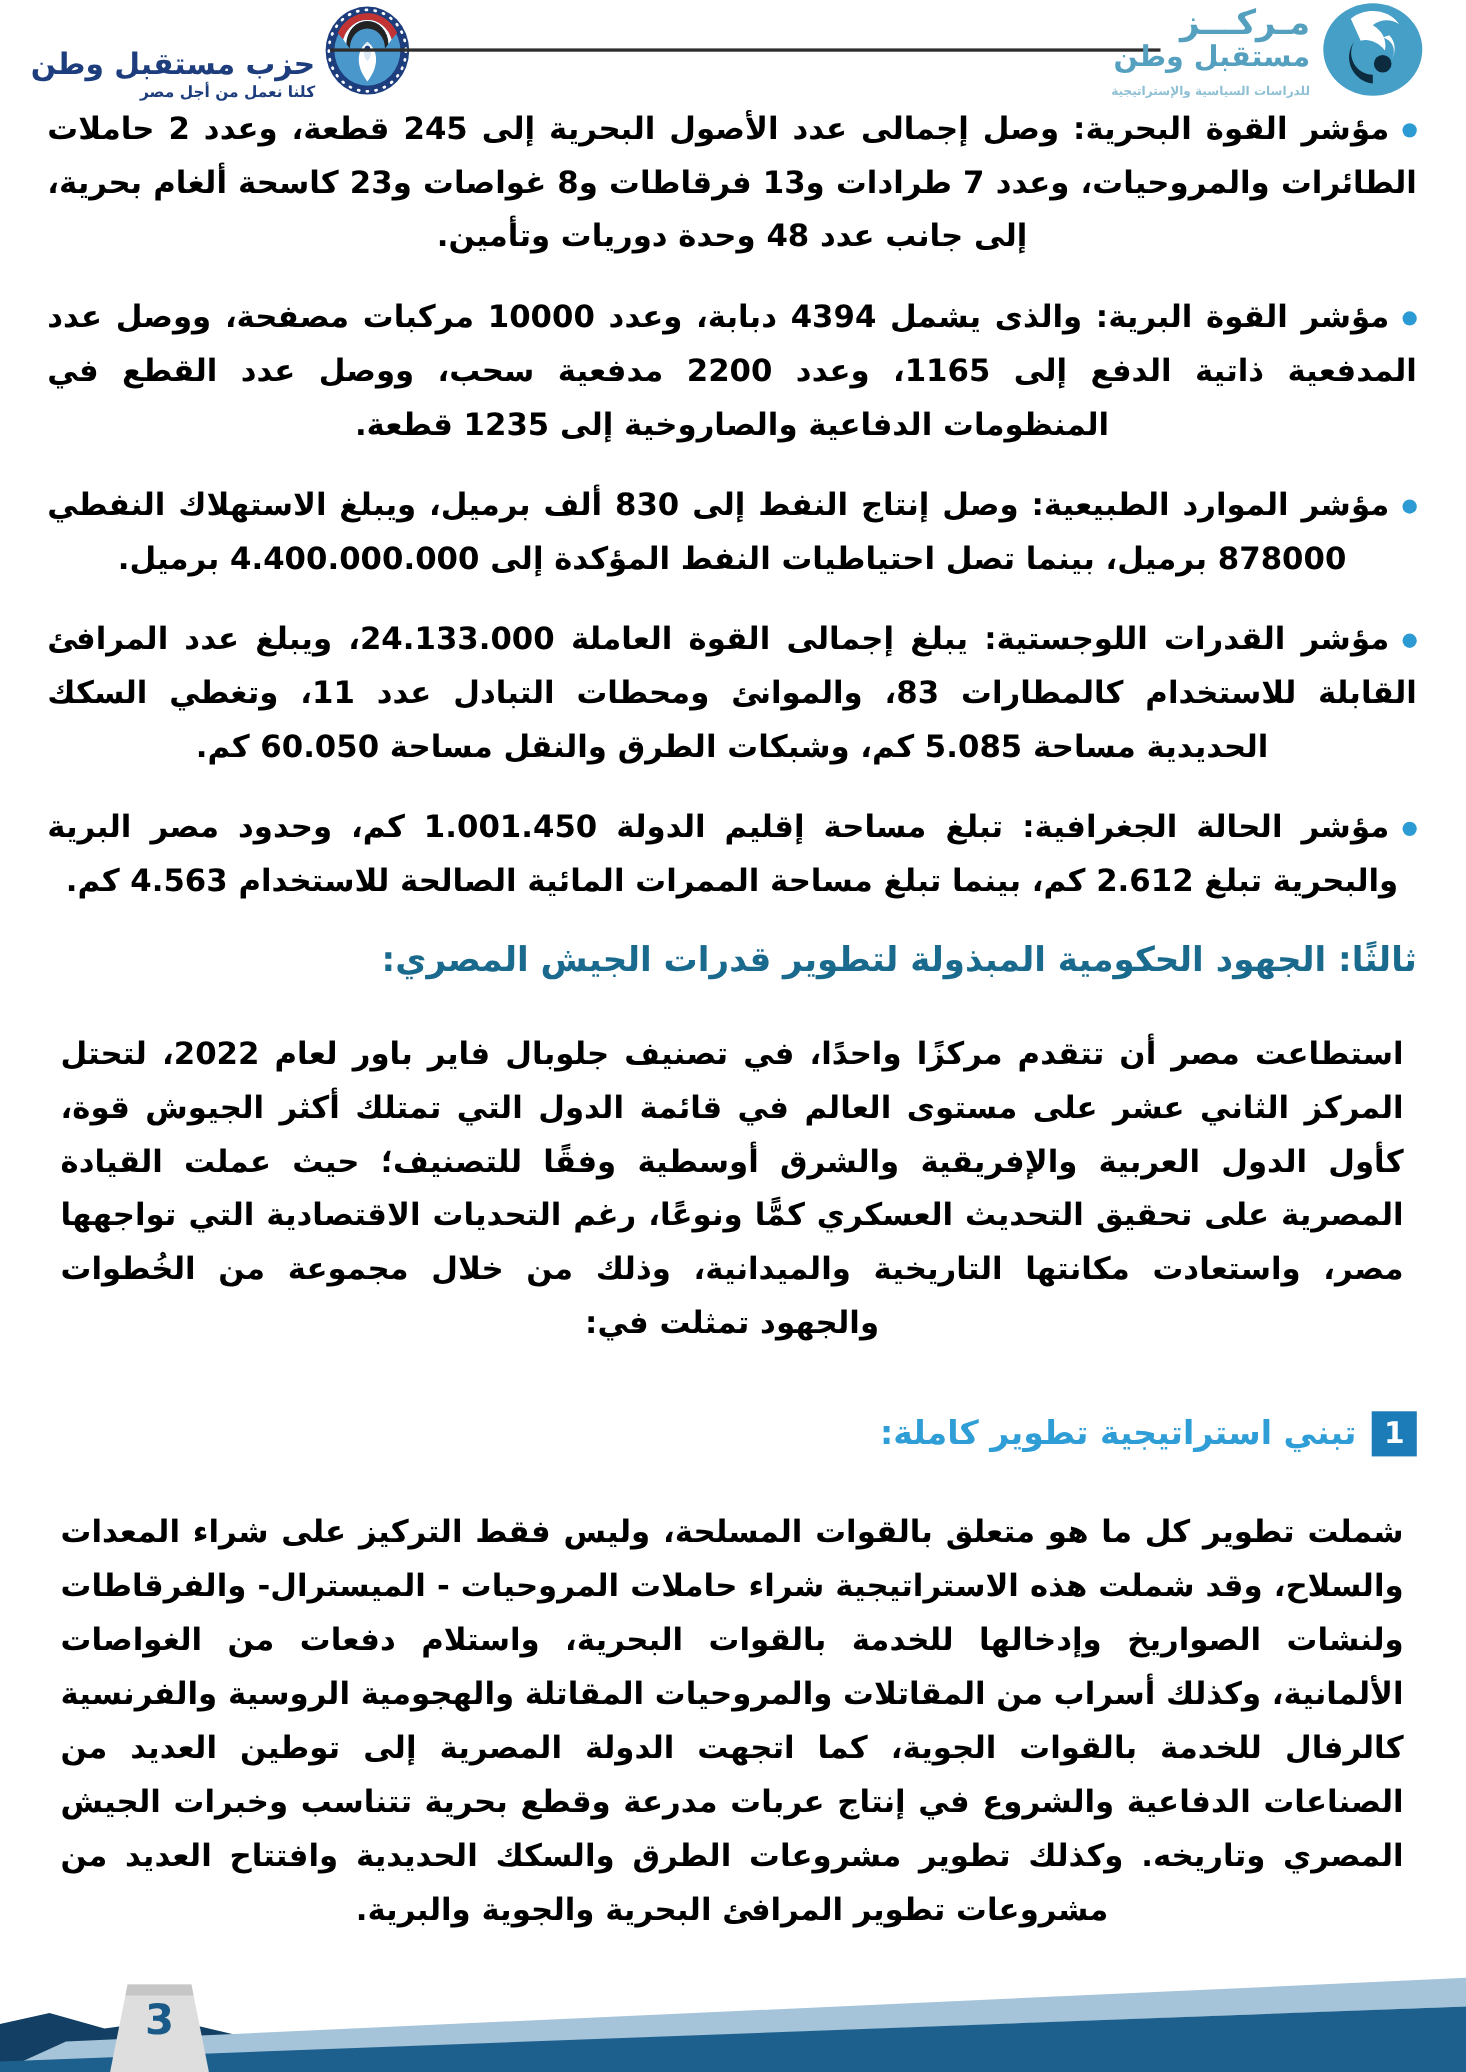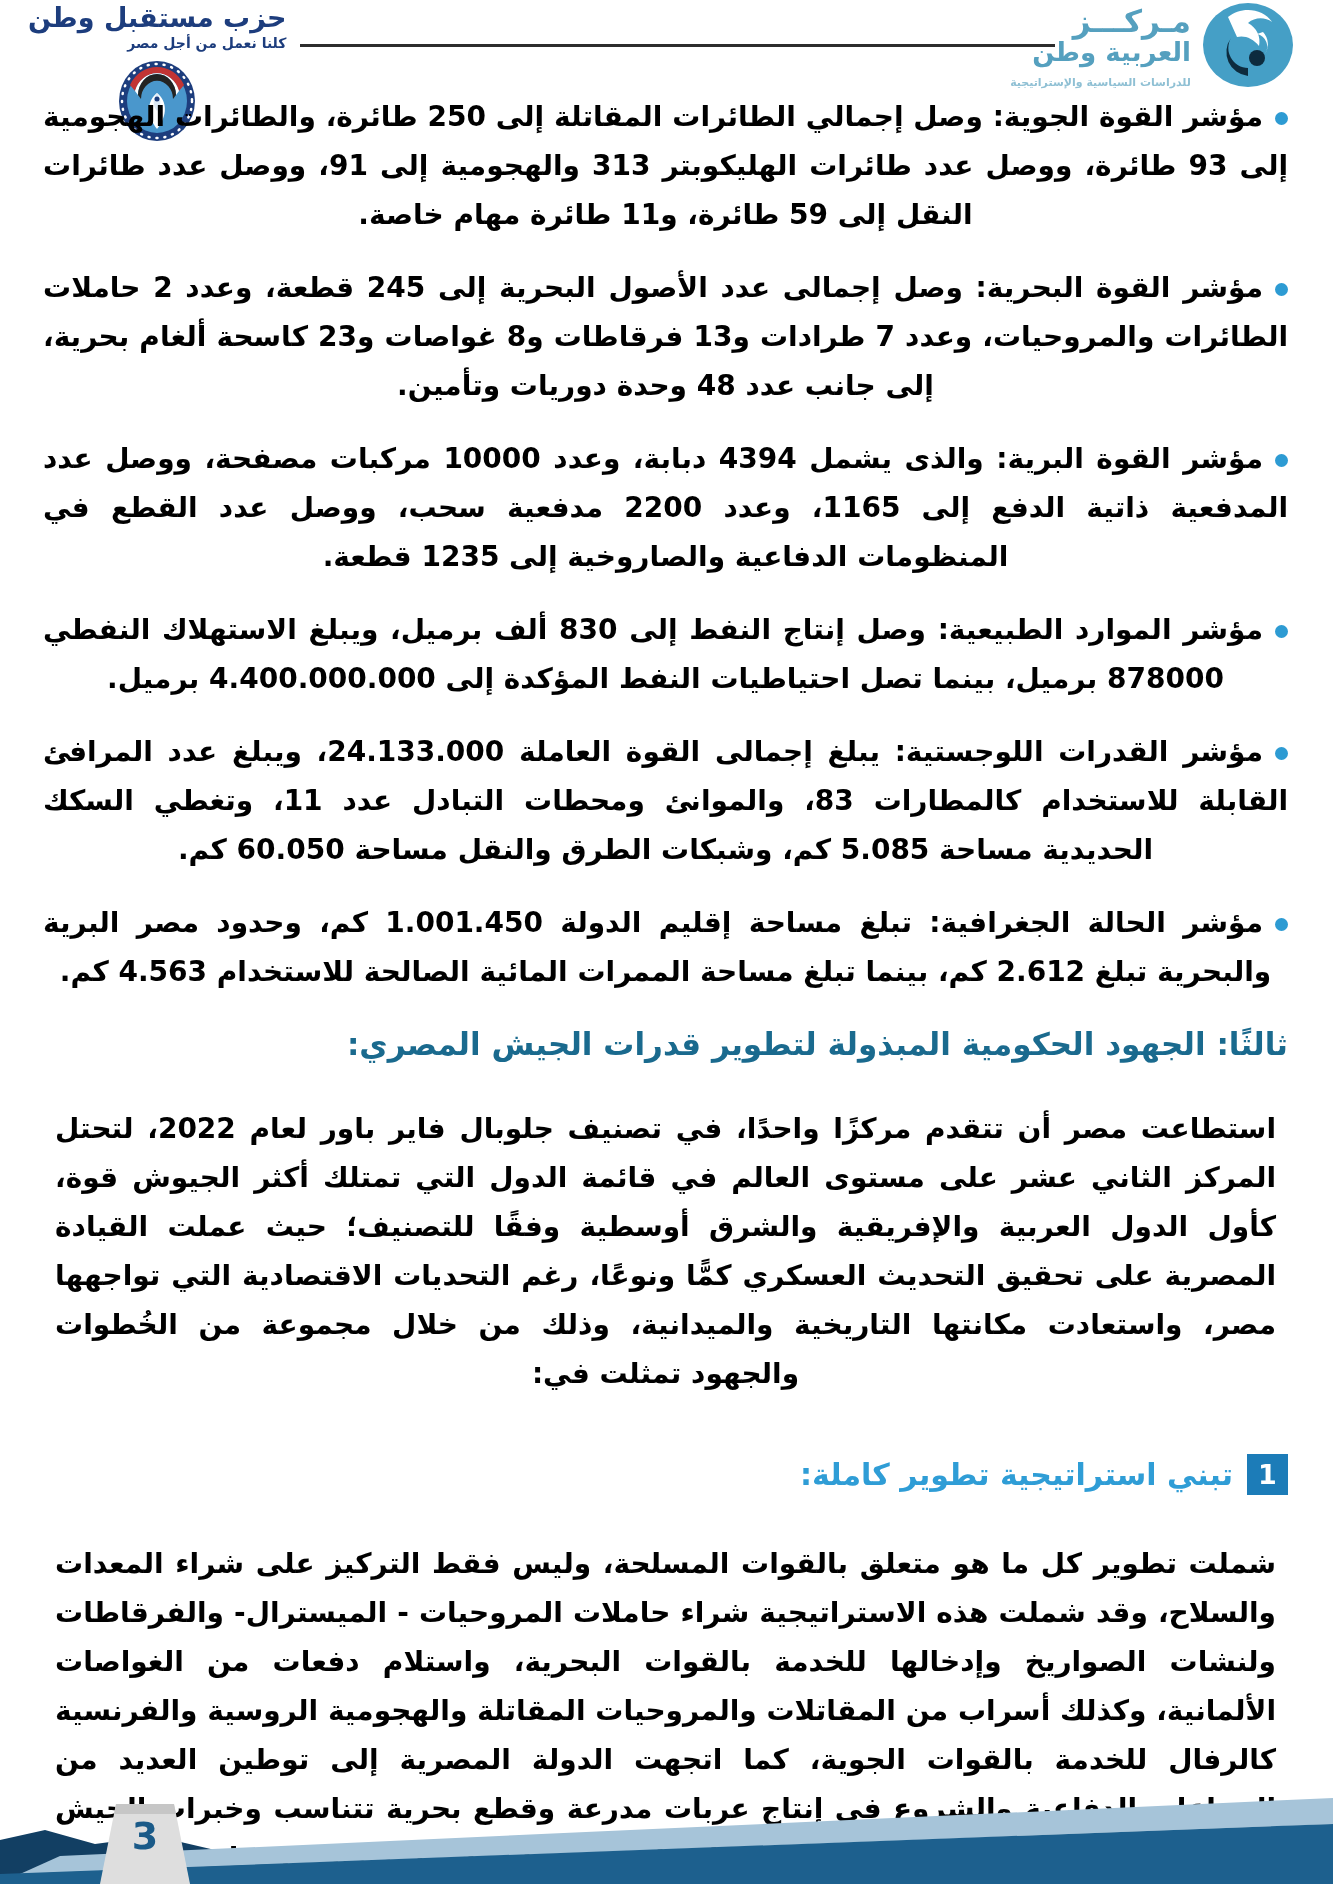--- a/index.html
+++ b/index.html
@@ -2,21 +2,21 @@
 <html lang="ar" dir="rtl"><head>
 <meta charset="utf-8">
 <style>
   html,body{margin:0;padding:0;background:#fff;}
   .page{
     position:relative;width:1333px;height:1884px;background:#ffffff;
     overflow:hidden;font-family:"DejaVu Sans",sans-serif;direction:rtl;
   }
   
   .header{position:absolute;top:0;left:0;width:1333px;height:92px;}
-  .party-group{position:absolute;left:28px;top:4px;display:flex;flex-direction:column;align-items:center;direction:ltr;gap:8px;}
+  .party-group{position:absolute;left:28px;top:4px;display:flex;flex-direction:row;align-items:flex-end;direction:ltr;gap:8px;}
   .party-text{text-align:right;direction:rtl;line-height:1.05;}
   .party-name{color:#1d3d7d;font-weight:bold;font-size:27px;}
   .party-tagline{color:#1d3d7d;font-weight:bold;font-size:14px;margin-top:4px;}
   .header-divider{position:absolute;left:300px;top:44px;width:755px;height:3px;background:#2d2d2d;}
   .center-group{position:absolute;right:38px;top:2px;display:flex;flex-direction:row-reverse;align-items:center;direction:ltr;gap:10px;}
   .center-text{text-align:right;direction:rtl;line-height:1.0;}
   .center-word1{color:#55a0bf;font-weight:bold;font-size:31px;letter-spacing:1px;}
   .center-word2{color:#55a0bf;font-weight:bold;font-size:26px;margin-top:2px;}
   .center-tagline{color:#8fc0d4;font-weight:bold;font-size:11px;margin-top:12px;}
   
@@ -93,30 +93,29 @@
         <svg width="94" height="86" viewBox="0 0 94 86">
           <ellipse cx="47" cy="43" rx="45" ry="42" fill="#459fc6"></ellipse>
           <path d="M27 15 C40 4 62 6 71 20 C64 15 54 15 47 21 C56 26 60 35 58 44 C52 36 43 33 36 35 Z" fill="#ffffff"></path>
           <path d="M47 66 A20 20 0 0 1 30 36 A24 24 0 0 0 47 74 Z" fill="#0d2b3e"></path>
           <circle cx="56" cy="56" r="8" fill="#0d2b3e"></circle>
           <path d="M62 30 A18 18 0 0 1 64 52 A13 13 0 0 0 56 32 Z" fill="#ffffff"></path>
         </svg>
       </span>
       <div class="center-text">
         <div class="center-word1">مـركـــز</div>
-        <div class="center-word2">العربية وطن</div>
+        <div class="center-word2">مستقبل وطن</div>
         <div class="center-tagline">للدراسات السياسية والإستراتيجية</div>
       </div>
     </div>
 
   </div>
 
   <div class="content">
 
-    <div class="bullet"><span class="dot"></span><span>مؤشر القوة الجوية: وصل إجمالي الطائرات المقاتلة إلى 250 طائرة، والطائرات الهجومية إلى 93 طائرة، ووصل عدد طائرات الهليكوبتر 313 والهجومية إلى 91، ووصل عدد طائرات النقل إلى 59 طائرة، و11 طائرة مهام خاصة.</span></div>
 
     <div class="bullet"><span class="dot"></span><span>مؤشر القوة البحرية: وصل إجمالى عدد الأصول البحرية إلى 245 قطعة، وعدد 2 حاملات الطائرات والمروحيات، وعدد 7 طرادات و13 فرقاطات و8 غواصات و23 كاسحة ألغام بحرية، إلى جانب عدد 48 وحدة دوريات وتأمين.</span></div>
 
     <div class="bullet"><span class="dot"></span><span>مؤشر القوة البرية: والذى يشمل 4394 دبابة، وعدد 10000 مركبات مصفحة، ووصل عدد المدفعية ذاتية الدفع إلى 1165، وعدد 2200 مدفعية سحب، ووصل عدد القطع في المنظومات الدفاعية والصاروخية إلى 1235 قطعة.</span></div>
 
     <div class="bullet"><span class="dot"></span><span>مؤشر الموارد الطبيعية: وصل إنتاج النفط إلى 830 ألف برميل، ويبلغ الاستهلاك النفطي 878000 برميل، بينما تصل احتياطيات النفط المؤكدة إلى 4.400.000.000 برميل.</span></div>
 
     <div class="bullet"><span class="dot"></span><span>مؤشر القدرات اللوجستية: يبلغ إجمالى القوة العاملة 24.133.000، ويبلغ عدد المرافئ القابلة للاستخدام كالمطارات 83، والموانئ ومحطات التبادل عدد 11، وتغطي السكك الحديدية مساحة 5.085 كم، وشبكات الطرق والنقل مساحة 60.050 كم.</span></div>
 
     <div class="bullet"><span class="dot"></span><span>مؤشر الحالة الجغرافية: تبلغ مساحة إقليم الدولة 1.001.450 كم، وحدود مصر البرية والبحرية تبلغ 2.612 كم، بينما تبلغ مساحة الممرات المائية الصالحة للاستخدام 4.563 كم.</span></div>

